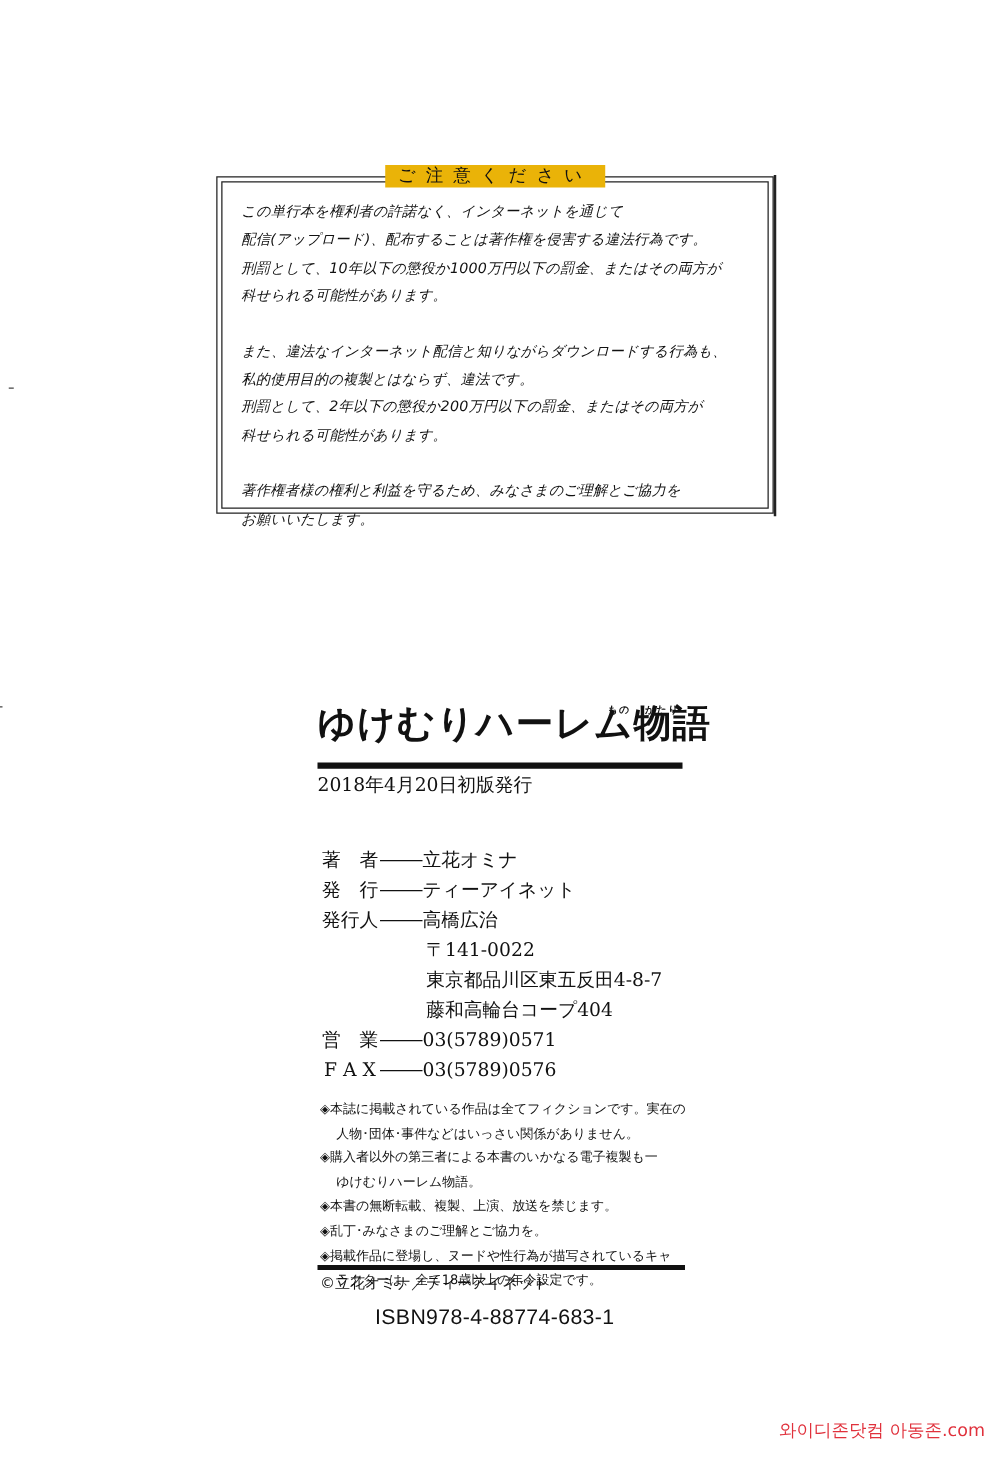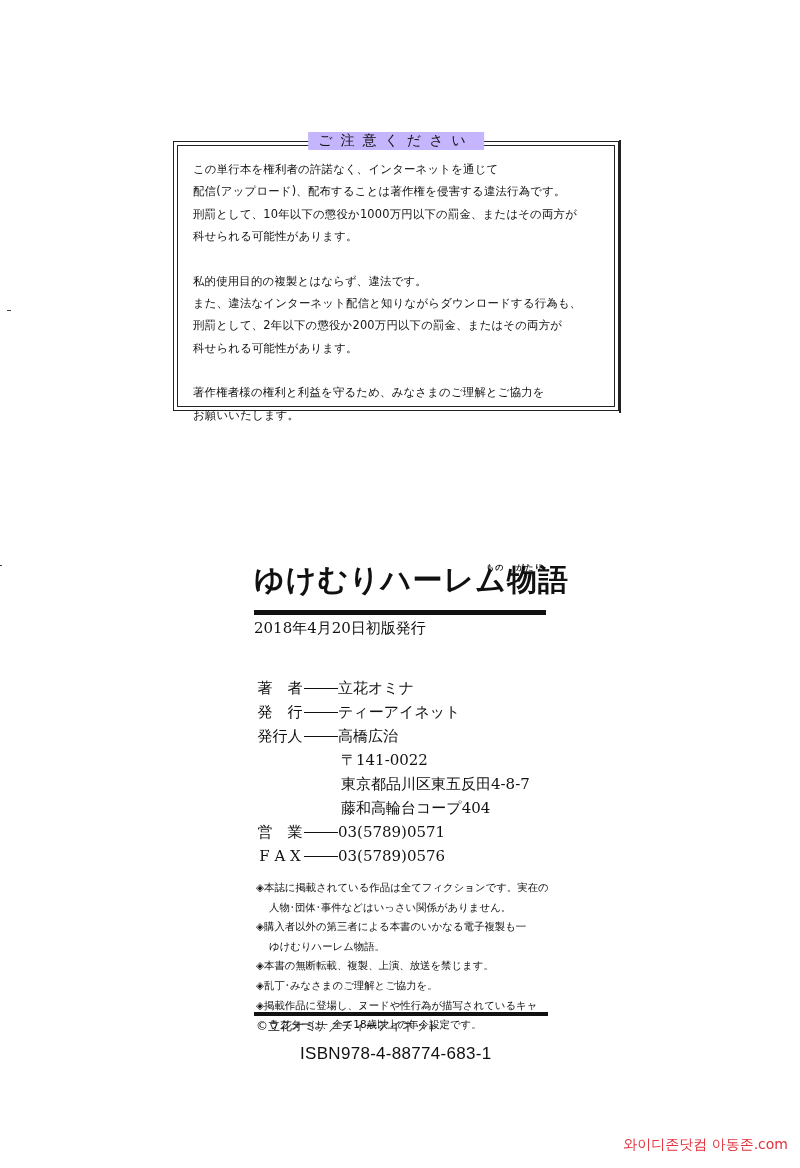--- a/index.html
+++ b/index.html
@@ -13,26 +13,26 @@
     }
     .notice-frame::before {
       content: ""; position: absolute; left: 3px; top: 3px; right: 3px; bottom: 3px;
       border: 1px solid #222;
     }
     .notice-frame::after {
       content: ""; position: absolute; right: -3px; top: -2px; bottom: -3px; width: 2px; background: #222;
     }
     .notice-title {
       position: absolute; left: 50%; top: -10px; transform: translateX(-50%);
-      background: #c4b5fd; padding: 0 10px; font-size: 14px; letter-spacing: 8px; white-space: nowrap;
+      background: #eab308; padding: 0 10px; font-size: 14px; letter-spacing: 8px; white-space: nowrap;
       font-family: "DejaVu Sans", sans-serif;
     }
     .notice-body {
       position: absolute; left: 19px; top: 16px; right: 12px;
-      font-size: 11.4px; line-height: 22.4px; font-family: "DejaVu Sans", sans-serif; letter-spacing: 0.2px;
+      font-size: 11.4px; line-height: 22.4px; font-family: "DejaVu Sans", sans-serif; letter-spacing: 0.2px; font-style: italic;
     }
     .notice-body p { margin: 0 0 22px 0; }
     .notice-body p:last-child { margin-bottom: 0; }
     .notice-body .line { display: block; white-space: nowrap; }
 
     .scan-mark { position: absolute; width: 4px; height: 1px; background: #444; }
 
     .colophon { position: absolute; left: 254px; top: 560px; width: 292px; }
     .book-title {
       position: relative; font-size: 30px; font-weight: bold; letter-spacing: 1px; white-space: nowrap;
@@ -65,22 +65,22 @@
 <div class="notice-frame">
   <div class="notice-title">ご注意ください</div>
   <div class="notice-body">
     <p>
       <span class="line">この単行本を権利者の許諾なく、インターネットを通じて</span>
       <span class="line">配信(アップロード)、配布することは著作権を侵害する違法行為です。</span>
       <span class="line">刑罰として、10年以下の懲役か1000万円以下の罰金、またはその両方が</span>
       <span class="line">科せられる可能性があります。</span>
     </p>
     <p>
+      <span class="line">また、違法なインターネット配信と知りながらダウンロードする行為も、</span>
       <span class="line">私的使用目的の複製とはならず、違法です。</span>
-      <span class="line">また、違法なインターネット配信と知りながらダウンロードする行為も、</span>
       <span class="line">刑罰として、2年以下の懲役か200万円以下の罰金、またはその両方が</span>
       <span class="line">科せられる可能性があります。</span>
     </p>
     <p>
       <span class="line">著作権者様の権利と利益を守るため、みなさまのご理解とご協力を</span>
       <span class="line">お願いいたします。</span>
     </p>
   </div>
 </div>
 

